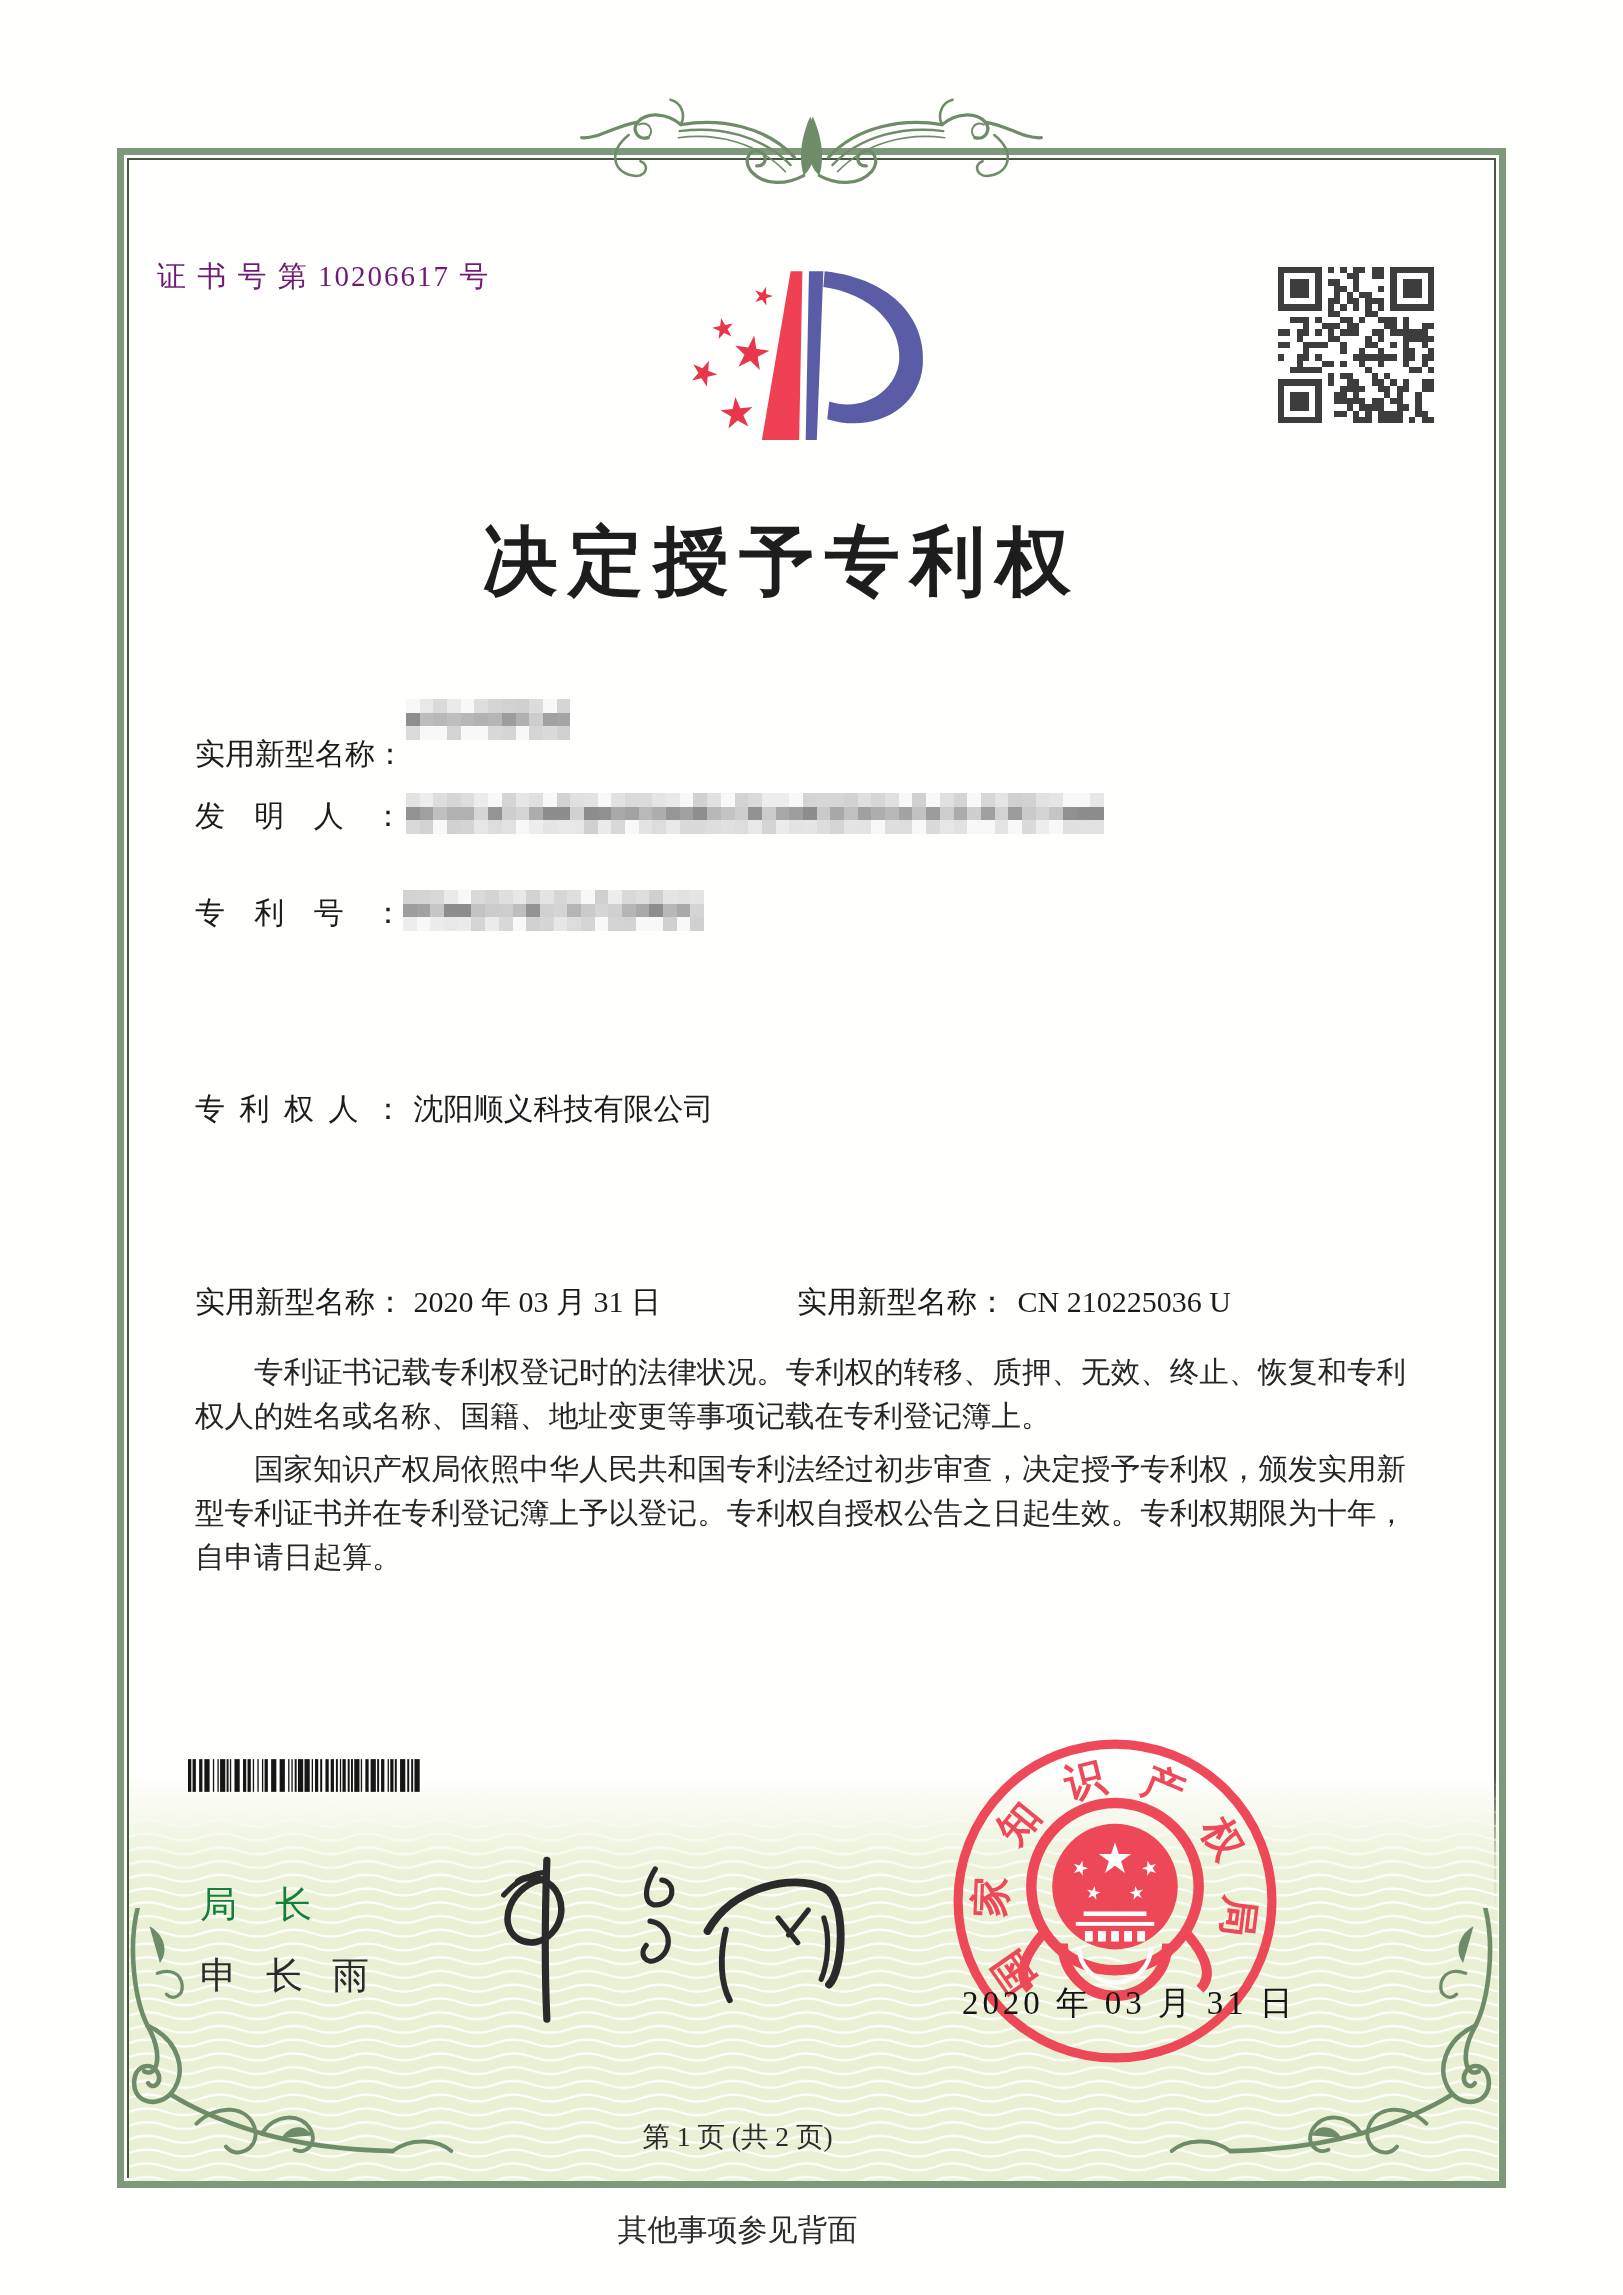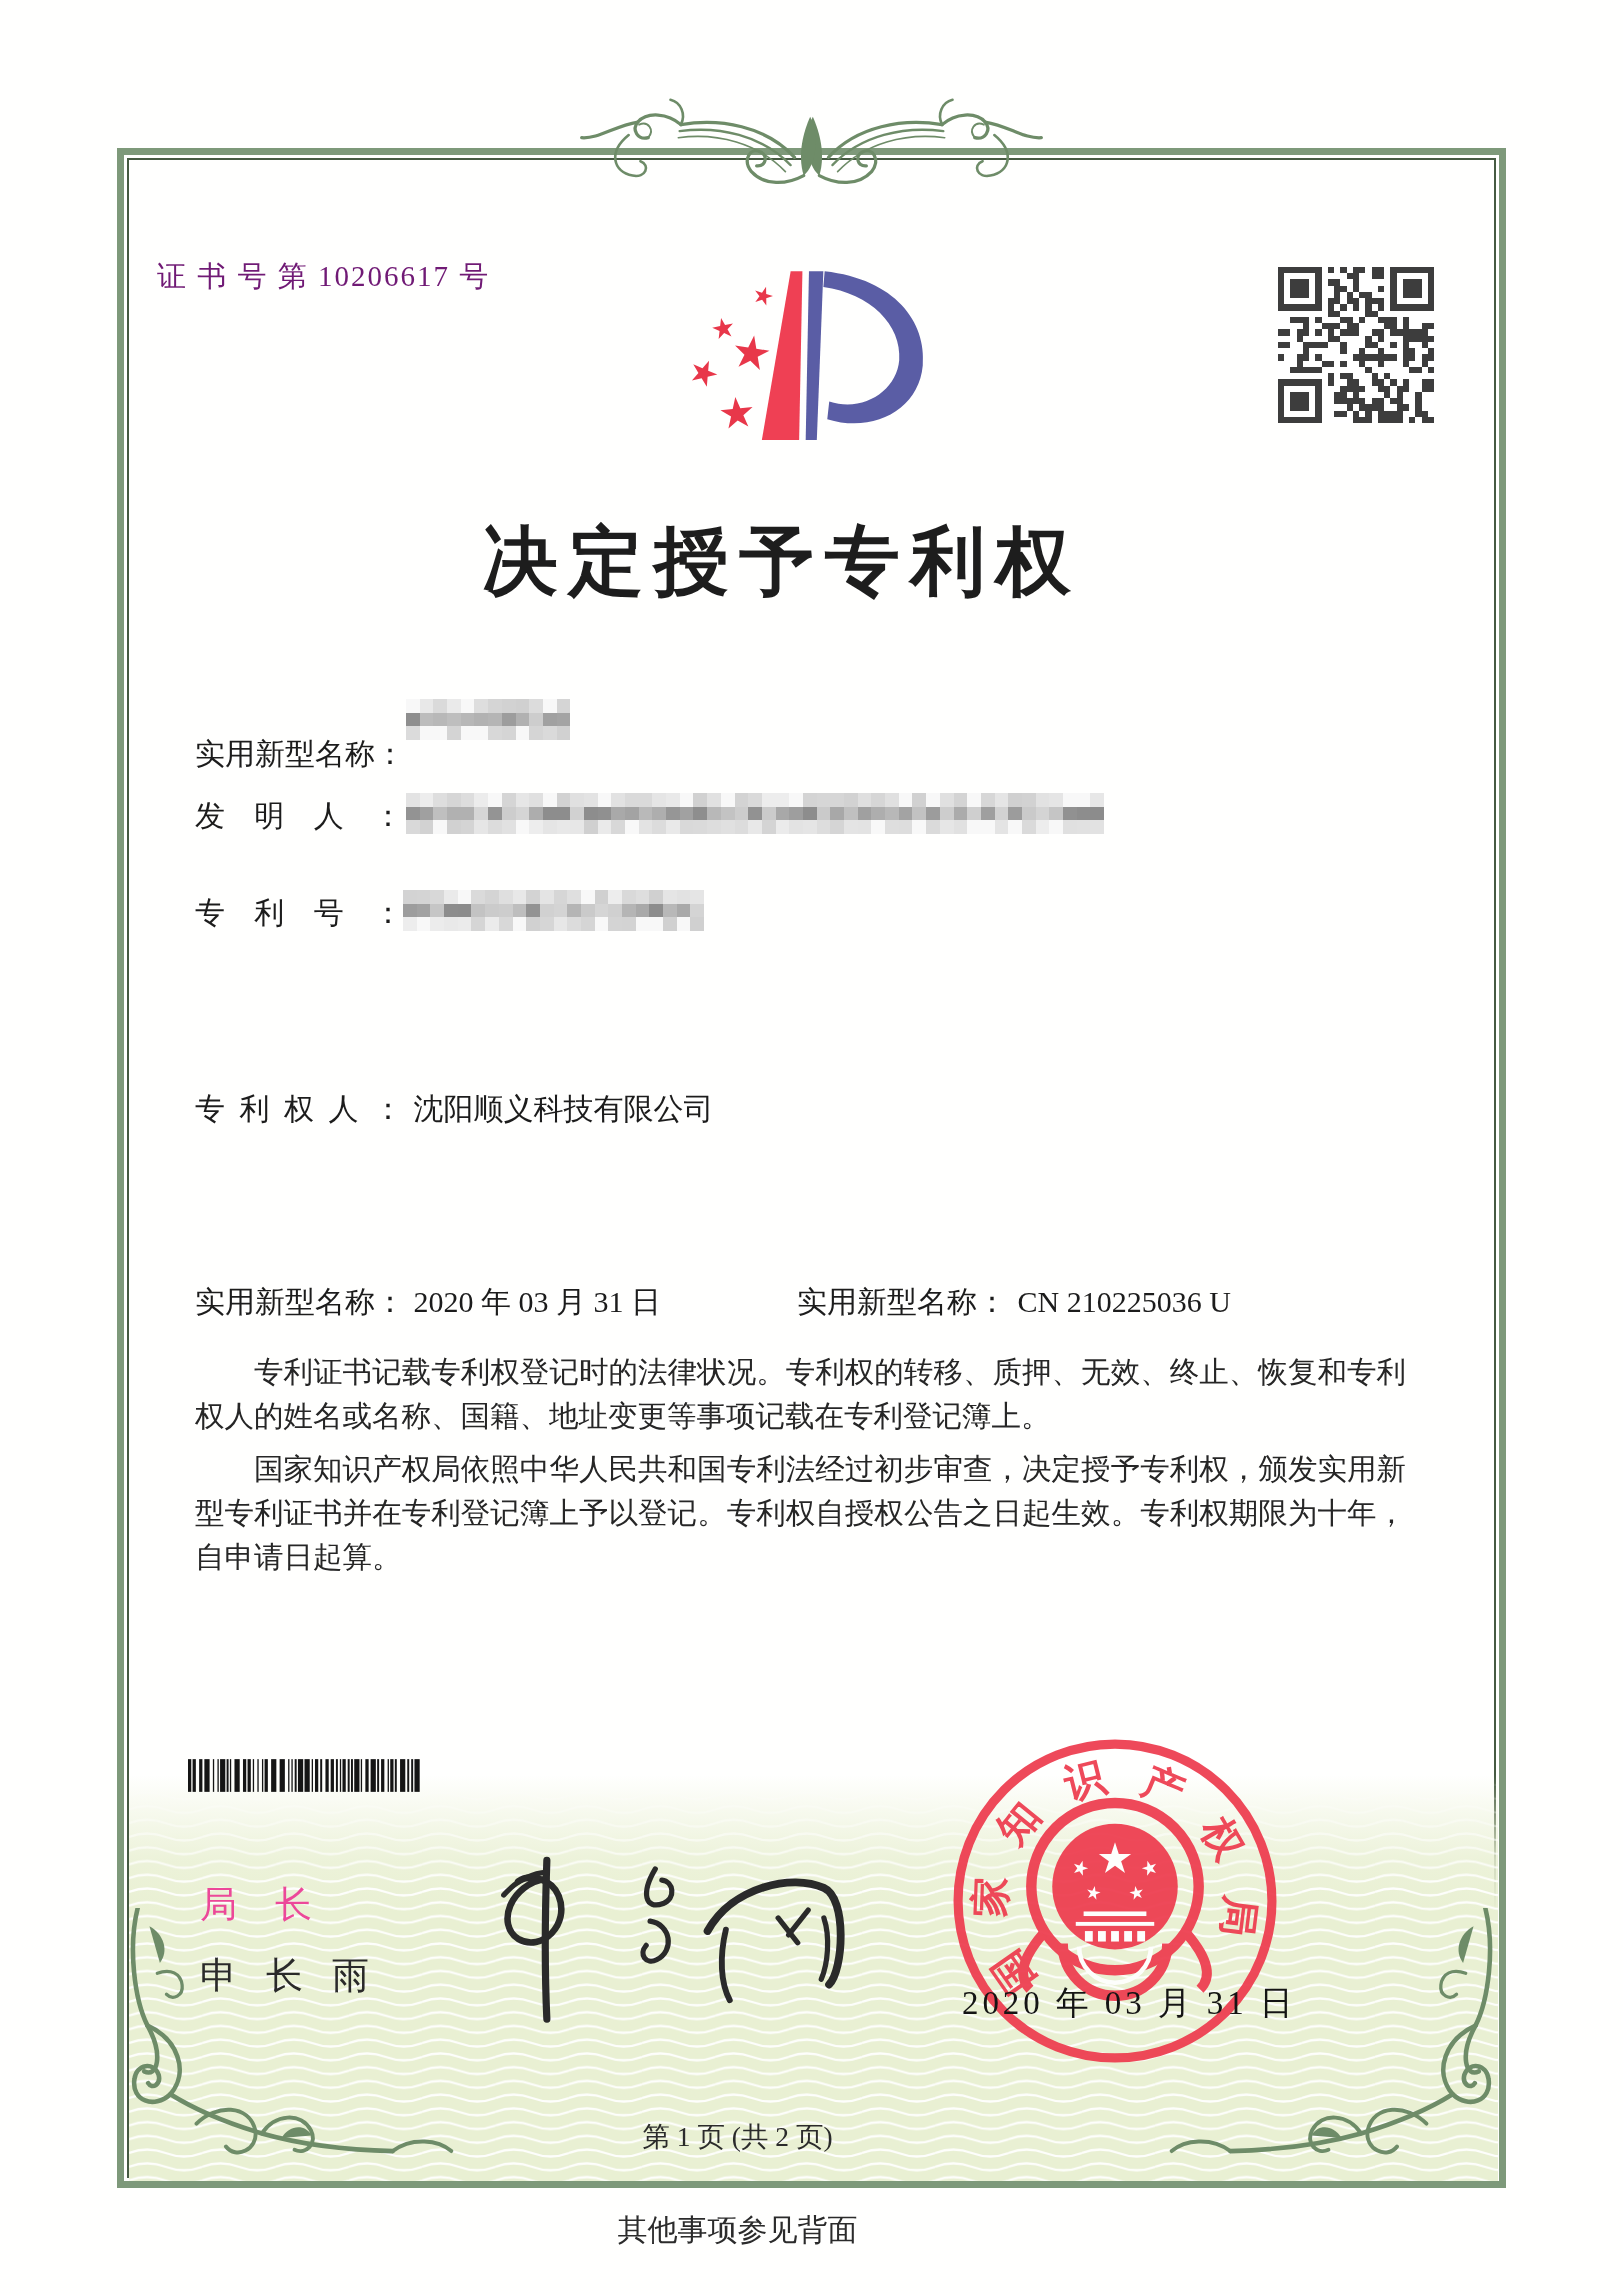--- a/index.html
+++ b/index.html
@@ -26,21 +26,21 @@
   
   .paras{left:195px;top:1350px;width:1211px;font-size:29.5px;line-height:44px;text-align:justify;color:#262626;}
   .paras p{margin:0;text-indent:2em;}
   .paras p + p{margin-top:9.2px;}
   
   .greenzone{left:129px;top:1775px;width:1369px;height:406px;
      background:linear-gradient(180deg,rgba(233,240,211,0) 0,rgba(233,240,211,.85) 85px,#e9f0d3 137px);}
   .greenzone svg{-webkit-mask-image:linear-gradient(180deg,transparent 0,#000 111px);
                  mask-image:linear-gradient(180deg,transparent 0,#000 111px);}
   .barcode{left:188px;top:1759px;}
-  .director{left:200px;top:1880px;font-size:37px;letter-spacing:38px;color:#ec4899;}
+  .director{left:200px;top:1880px;font-size:37px;letter-spacing:38px;color:#15803d;}
   .dirname{left:200px;top:1951px;font-size:37px;letter-spacing:29px;color:#2a2a2a;}
   .sig{left:425px;top:1833px;}
   .seal{left:945px;top:1731px;opacity:.94;}
   .sealdate{left:962px;top:1981px;font-size:33px;letter-spacing:3.9px;color:#141414;z-index:30;}
   .pageinfo{left:121px;top:2119px;width:1381px;text-align:center;transform:translateX(-74px);
             font-size:27.5px;color:#2b2b2b;}
   .backnote{left:121px;top:2210px;width:1381px;text-align:center;transform:translateX(-74px);
             font-size:30px;color:#2b2b2b;}
   .orn{color:#6e8c68;}
 </style>

